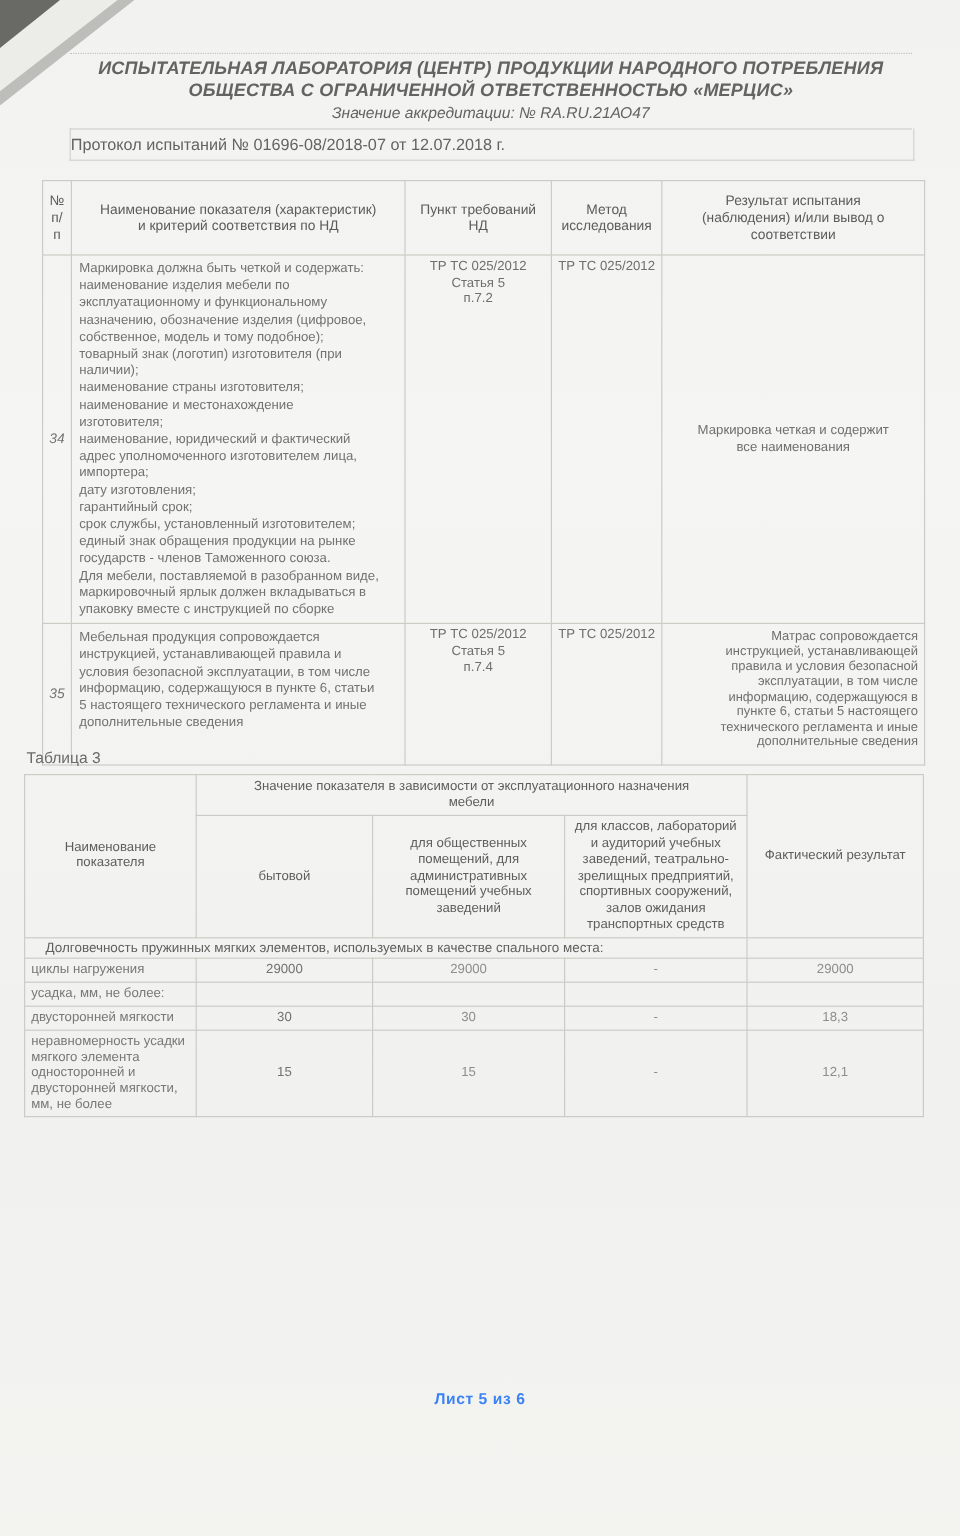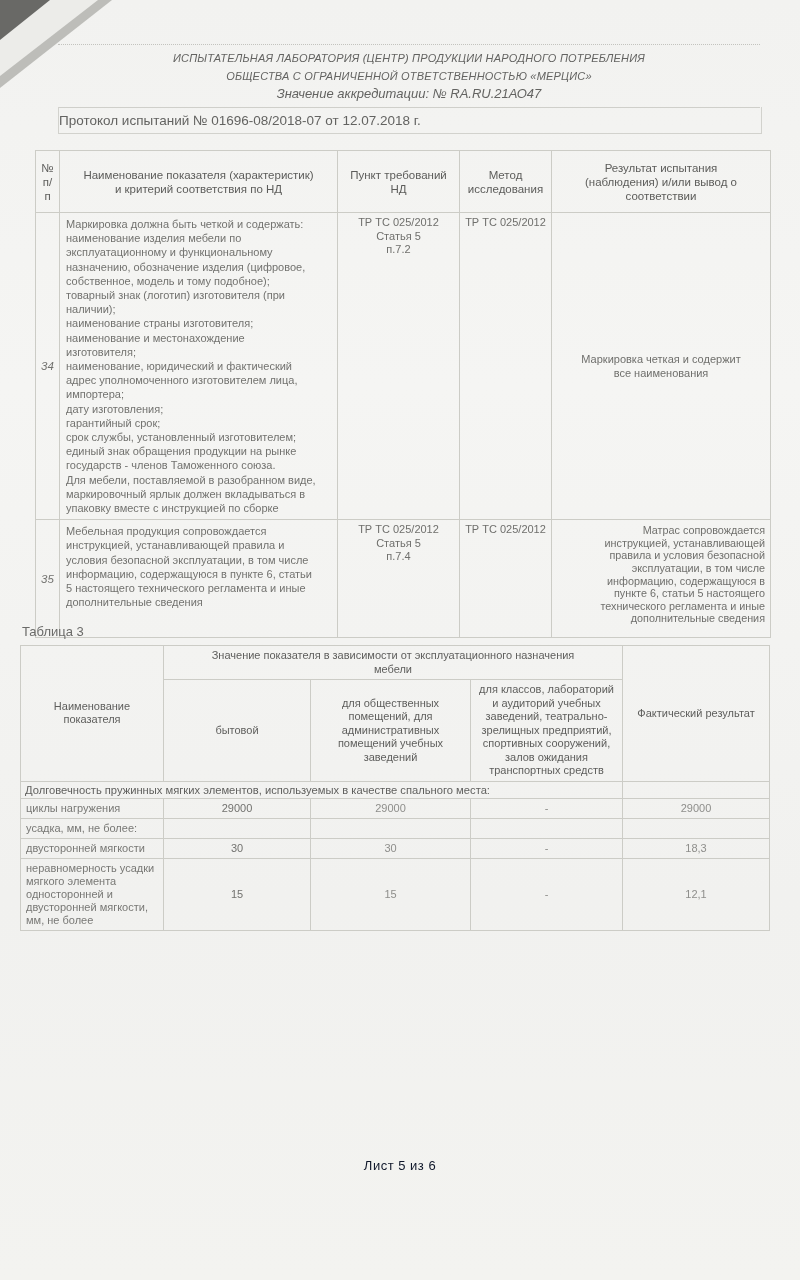--- a/index.html
+++ b/index.html
@@ -20,21 +20,21 @@
   .fold-dark{position:absolute;top:0;left:0;width:60px;height:48px;
     clip-path:polygon(0 0,50px 0,0 40px);background:#696966;}
 
   
   .hdr-box{
     position:absolute;left:58px;top:44px;width:702px;height:62px;
     border-top:1px dotted #c3c3be;border-bottom:1px solid #cfcfca;
     display:flex;flex-direction:column;justify-content:center;align-items:center;
     font-style:italic;color:#636361;
   }
-  .hdr-l1,.hdr-l2{font-size:11px;line-height:18px;letter-spacing:.2px;text-align:center;}
+  .hdr-l1,.hdr-l2{font-size:15px;line-height:18px;letter-spacing:.2px;text-align:center;font-weight:bold;}
   .hdr-l3{font-size:13px;line-height:18px;text-align:center;}
   .proto-box{
     position:absolute;left:58px;top:107px;width:702px;height:26px;
     border:1px solid #d2d2cd;border-top:none;
     display:flex;justify-content:flex-start;align-items:center;
     font-size:13.5px;color:#636361;
   }
 
   
   table{border-collapse:collapse;table-layout:fixed;}
@@ -54,26 +54,26 @@
   .t1 .res-mid{text-align:center;vertical-align:middle;line-height:14px;color:#6f6f6c;}
   .t1 .res-top{text-align:right;vertical-align:top;line-height:12.6px;font-size:10.8px;color:#6f6f6c;padding-top:4px;}
 
   
   .t3-caption{position:absolute;left:22px;top:624px;font-size:13px;color:#6b6b69;}
   .t3{position:absolute;left:20px;top:645px;width:749px;font-size:11px;color:#72726f;}
   .t3 th{font-size:11px;color:#5e5e5c;text-align:center;vertical-align:middle;line-height:13.5px;padding:3px 4px;}
   .t3 td.val{text-align:center;vertical-align:middle;color:#69696
 6;}
   .t3 td.name-cell{line-height:13px;color:#787875;}
-  .t3 .section td{padding:2px 4px;color:#5f5f5d;font-size:11.2px;}
+  .t3 .section td{padding:2px 17px;color:#5f5f5d;font-size:11.2px;}
   .t3 .light{color:#8e8e8b;}
 
   .footer{
     position:absolute;left:0;top:1158px;width:100%;
-    text-align:center;font-size:13px;color:#0f172a;letter-spacing:.5px;
+    text-align:center;font-size:13px;color:#3b82f6;letter-spacing:.5px;font-weight:bold;
   }
 </style>
 </head>
 <body>
 
 <div class="page">
 
   <div class="fold-light"></div>
   <div class="fold-paper"></div>
   <div class="fold-dark"></div>

